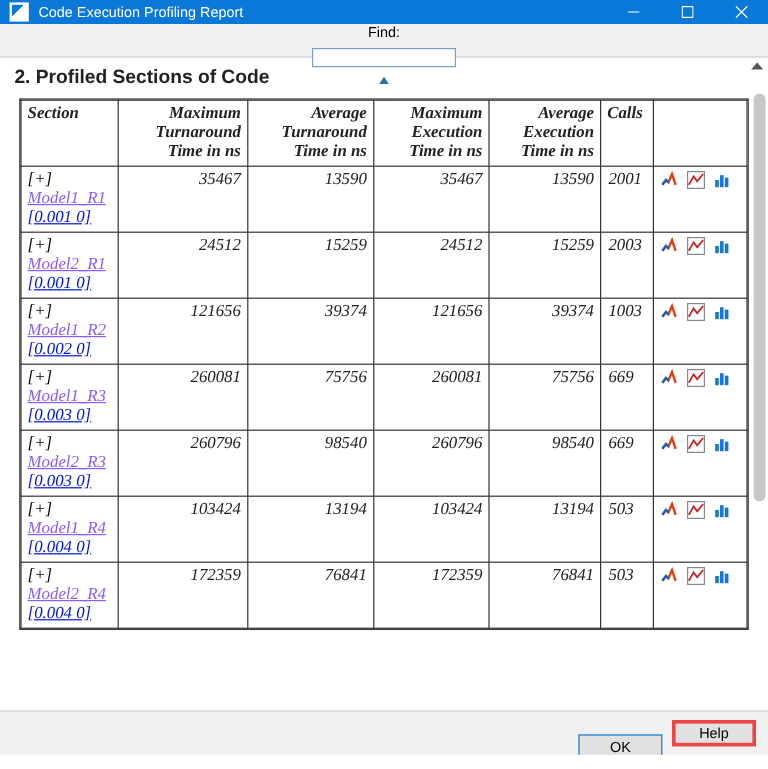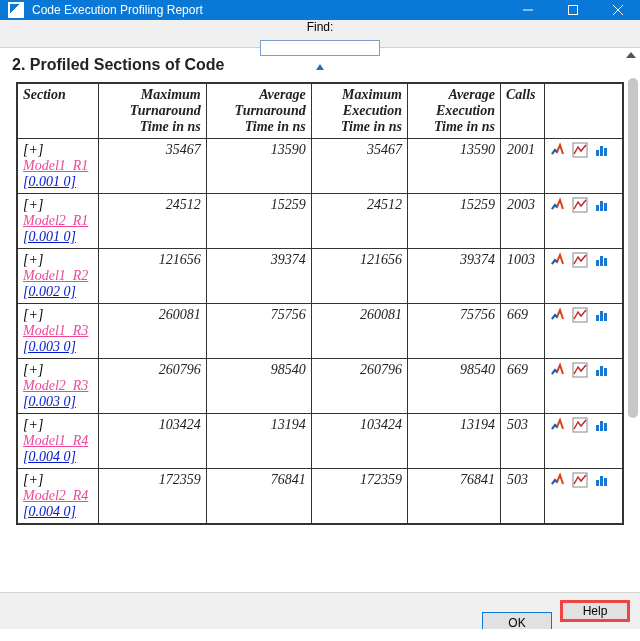--- a/index.html
+++ b/index.html
@@ -106,21 +106,21 @@
     font-weight: bold;
     text-align: right;
     background:#fff;
   }
   table.prof th:first-child { text-align:left; }
   table.prof th.icons, table.prof td.icons { text-align:left; width:78px;}
   table.prof td.num { text-align:right;padding-left:20px; }
   table.prof td.calls { text-align:left; padding-left:6px; width:44px;}
   table.prof td.section-cell { white-space: normal; }
   .expander { color:#000; }
-  a.model-link { color: #ec4899; text-decoration: underline; }
+  a.model-link { color: #8b5cf6; text-decoration: underline; }
   .subline { color:#0017cc; text-decoration: underline; display:block; }
   .icon-row { display:flex; gap:6px; align-items:center; }
   .ic { width:16px; height:16px; display:inline-block; }
   .notes-h { font-weight:bold; margin:10px 0 4px 4px; font-size:15px; }
   .note-line { margin:8px 4px 0 4px; font-size:14px; }
   .scroll-indicator{
     position:absolute;
     top:30px; right:2px;
     width:10px;
     height:340px;

